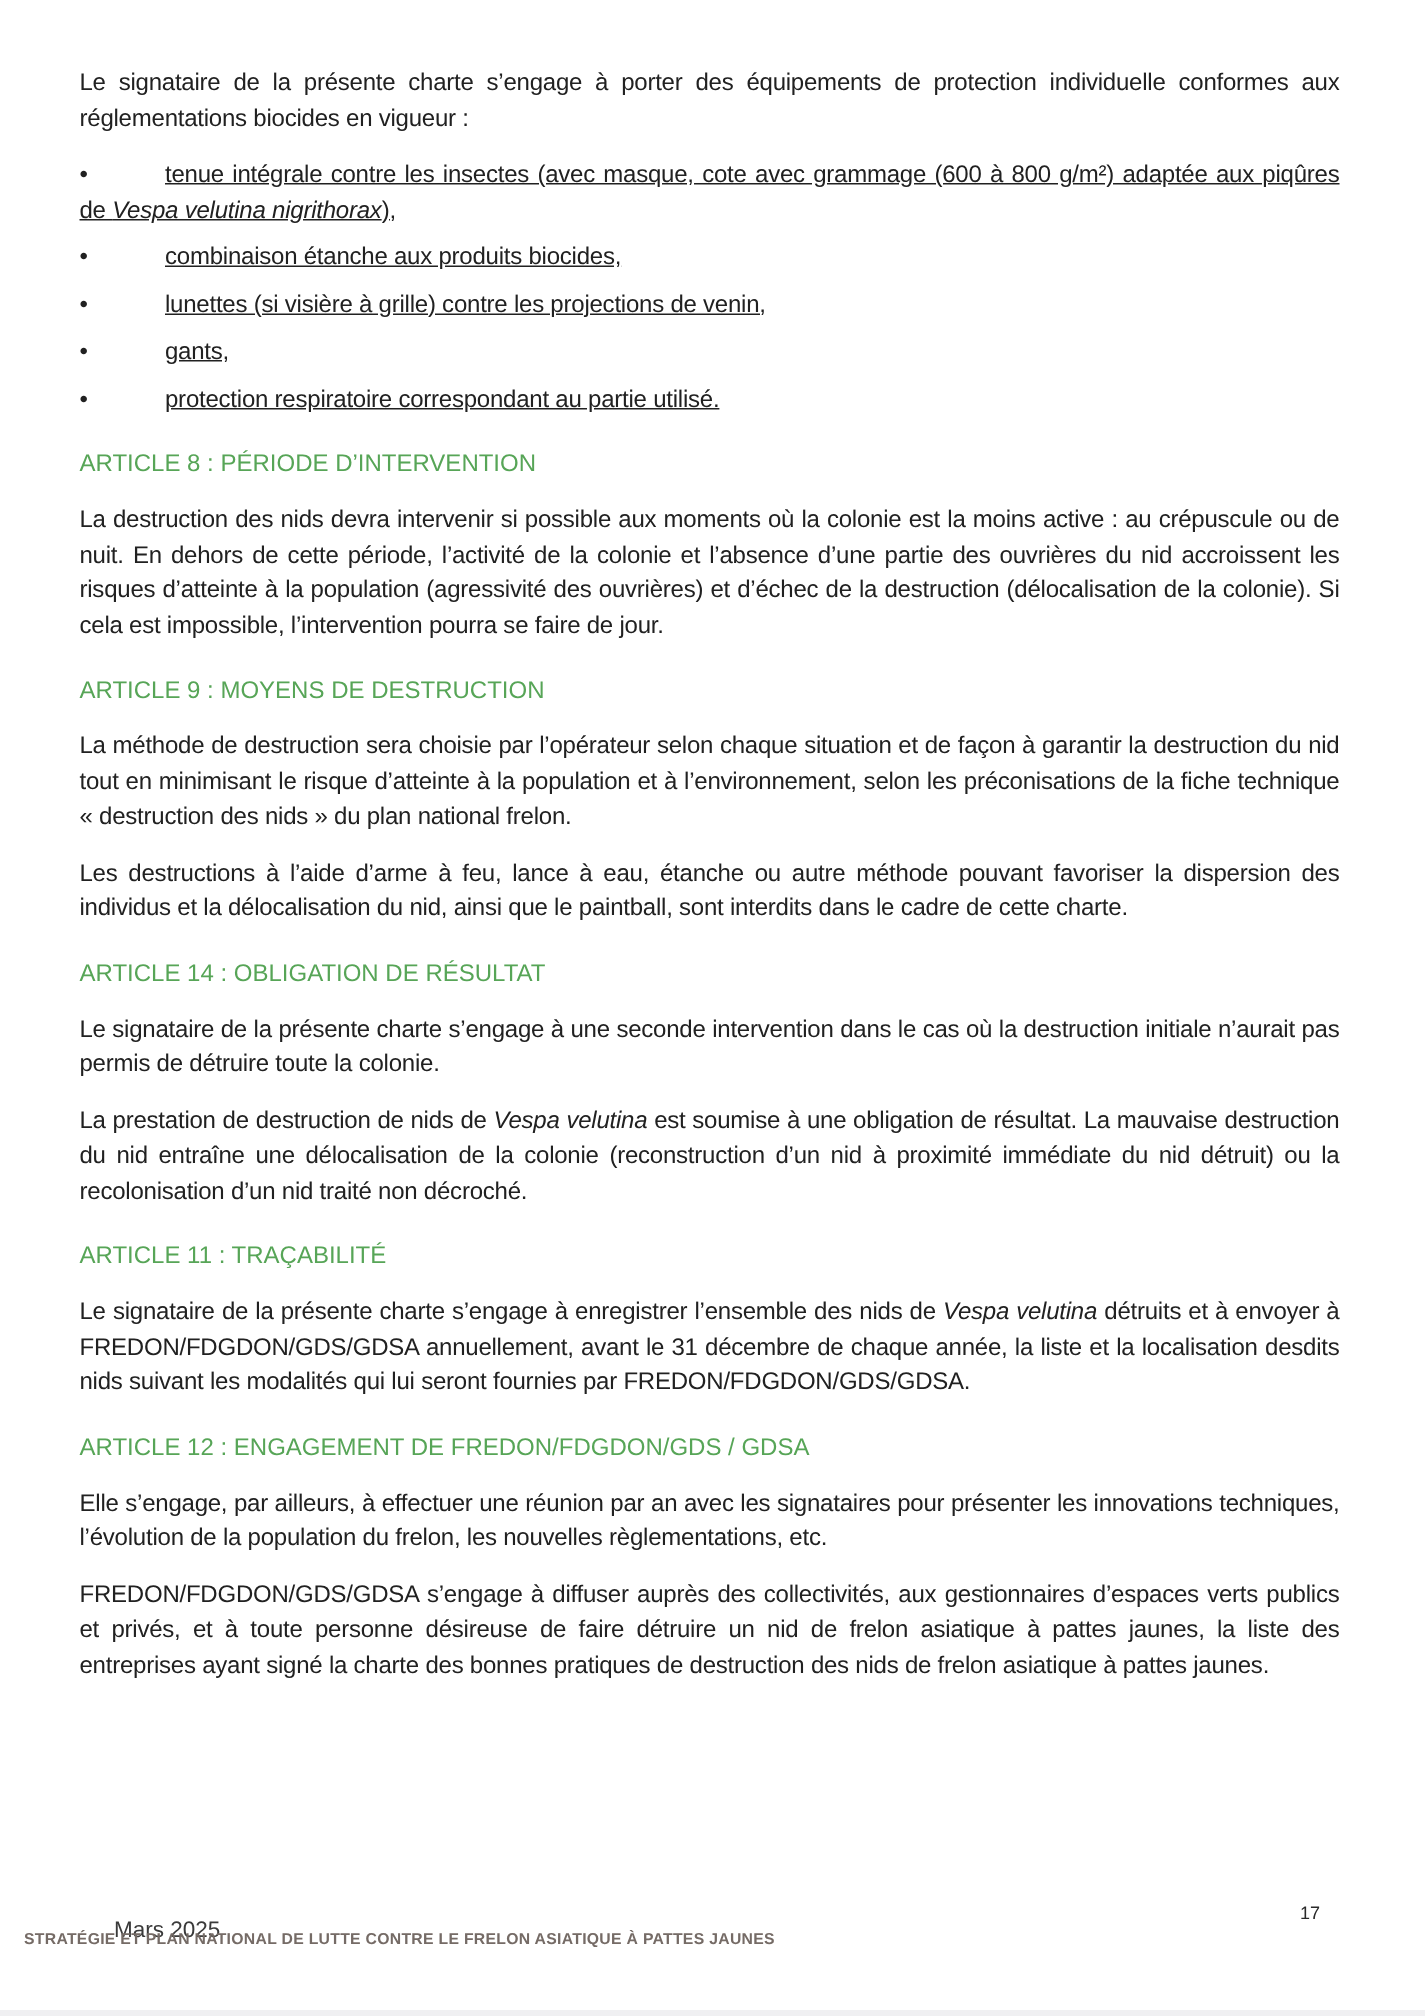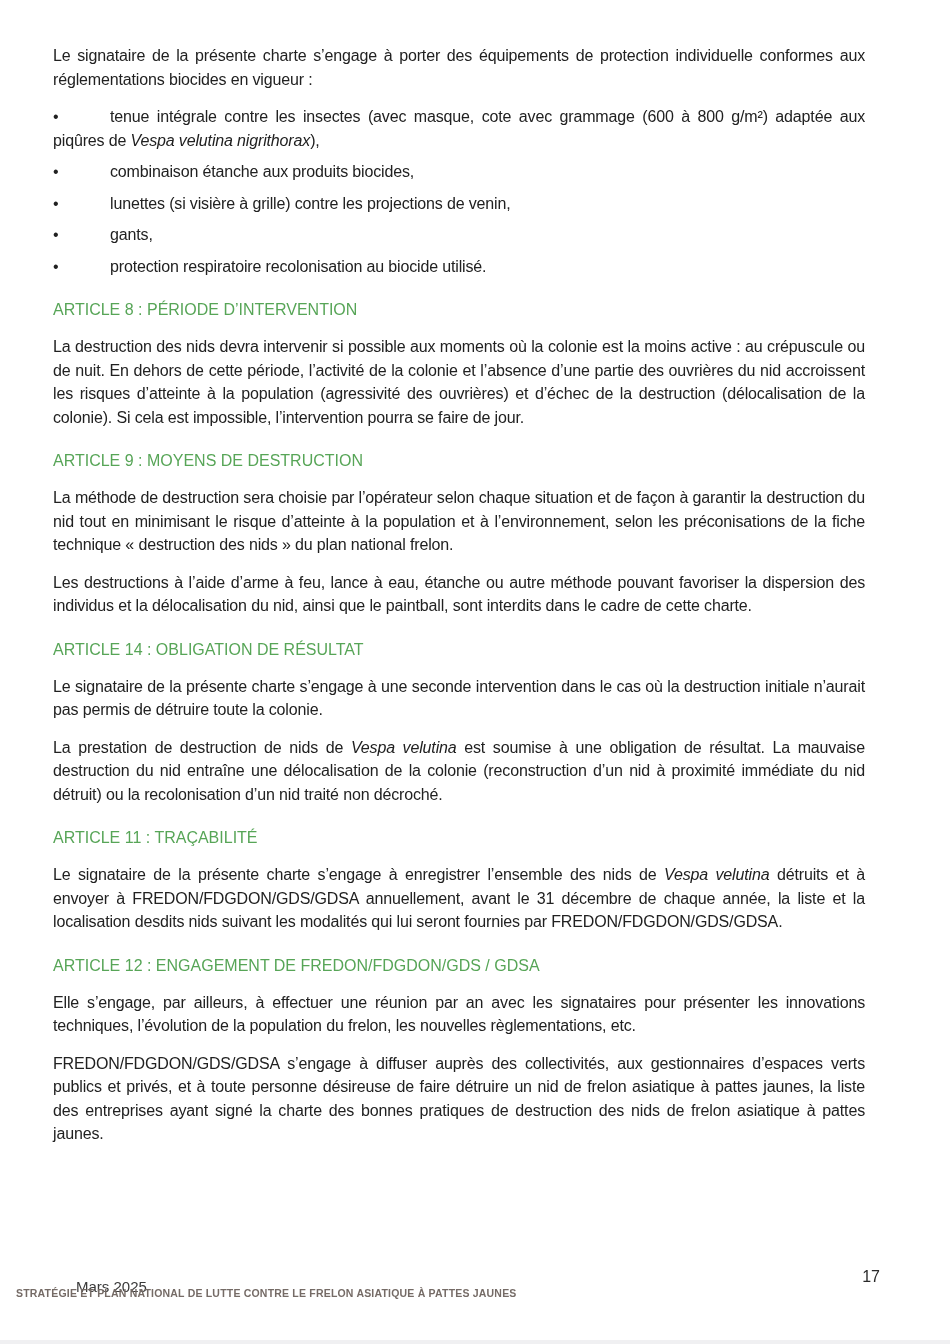--- a/index.html
+++ b/index.html
@@ -5,33 +5,34 @@
   html,body{margin:0;padding:0;background:#fff;}
   .page{
     position:relative;
     width:950px;height:1344px;
     background:#ffffff;
     font-family:"Liberation Sans",sans-serif;
     color:#212121;
     overflow:hidden;
   }
   .content{
-    padding:44px 85px 0 53px;
+    padding:44px 57px 0 53px;
     font-size:16px;
     line-height:23.5px;
     letter-spacing:-0.15px;
   }
   .para{
     margin:0 0 14px 0;
     text-align:justify;
   }
   .para em{font-style:italic;}
   .bullet{
     margin:8px 0;
     text-align:justify;
+    text-decoration:underline;
   }
   .marker{
     display:inline-block;
     width:57px;
     vertical-align:baseline;
   }
   .article-heading{
     margin:21px 0 14px 0;
     font-size:16px;
     font-weight:normal;
@@ -50,40 +51,40 @@
     position:absolute;
     left:16px;right:0;top:1287px;
     text-align:left;
     font-size:10.5px;font-weight:bold;
     color:#756b66;
     letter-spacing:0.2px;
   }
   .page-number{
     position:absolute;
     right:70px;top:1268px;
-    font-size:16px;color:#2a2a2a;
+    font-size:12px;color:#2a2a2a;
   }
   .bottom-strip{
     position:absolute;
     left:0;right:0;bottom:0;
     height:4px;
     background:#f0f0f2;
   }
 </style>
 </head>
 <body>
 
 <div class="page">
   <div class="content">
       <p class="para"><span>Le signataire de la présente charte s’engage à porter des équipements de protection individuelle conformes aux réglementations biocides en vigueur :</span></p>
       <p class="para bullet"><span class="marker">•</span><span>tenue intégrale contre les insectes (avec masque, cote avec grammage (600 à 800 g/m²) adaptée aux piqûres de </span><em>Vespa velutina nigrithorax</em><span>),</span></p>
       <p class="para bullet"><span class="marker">•</span><span>combinaison étanche aux produits biocides,</span></p>
       <p class="para bullet"><span class="marker">•</span><span>lunettes (si visière à grille) contre les projections de venin,</span></p>
       <p class="para bullet"><span class="marker">•</span><span>gants,</span></p>
-      <p class="para bullet"><span class="marker">•</span><span>protection respiratoire recolonisation au biocide utilisé.</span></p>
+      <p class="para bullet"><span class="marker">•</span><span>protection respiratoire correspondant au partie utilisé.</span></p>
       <h2 class="article-heading">ARTICLE 8 : PÉRIODE D’INTERVENTION</h2>
       <p class="para"><span>La destruction des nids devra intervenir si possible aux moments où la colonie est la moins active : au crépuscule ou de nuit. En dehors de cette période, l’activité de la colonie et l’absence d’une partie des ouvrières du nid accroissent les risques d’atteinte à la population (agressivité des ouvrières) et d’échec de la destruction (délocalisation de la colonie). Si cela est impossible, l’intervention pourra se faire de jour.</span></p>
       <h2 class="article-heading">ARTICLE 9 : MOYENS DE DESTRUCTION</h2>
       <p class="para"><span>La méthode de destruction sera choisie par l’opérateur selon chaque situation et de façon à garantir la destruction du nid tout en minimisant le risque d’atteinte à la population et à l’environnement, selon les préconisations de la fiche technique « destruction des nids » du plan national frelon.</span></p>
       <p class="para"><span>Les destructions à l’aide d’arme à feu, lance à eau, étanche ou autre méthode pouvant favoriser la dispersion des individus et la délocalisation du nid, ainsi que le paintball, sont interdits dans le cadre de cette charte.</span></p>
       <h2 class="article-heading">ARTICLE 14 : OBLIGATION DE RÉSULTAT</h2>
       <p class="para"><span>Le signataire de la présente charte s’engage à une seconde intervention dans le cas où la destruction initiale n’aurait pas permis de détruire toute la colonie.</span></p>
       <p class="para"><span>La prestation de destruction de nids de </span><em>Vespa velutina</em><span> est soumise à une obligation de résultat. La mauvaise destruction du nid entraîne une délocalisation de la colonie (reconstruction d’un nid à proximité immédiate du nid détruit) ou la recolonisation d’un nid traité non décroché.</span></p>
       <h2 class="article-heading">ARTICLE 11 : TRAÇABILITÉ</h2>
       <p class="para"><span>Le signataire de la présente charte s’engage à enregistrer l’ensemble des nids de </span><em>Vespa velutina</em><span> détruits et à envoyer à FREDON/FDGDON/GDS/GDSA annuellement, avant le 31 décembre de chaque année, la liste et la localisation desdits nids suivant les modalités qui lui seront fournies par FREDON/FDGDON/GDS/GDSA.</span></p>

